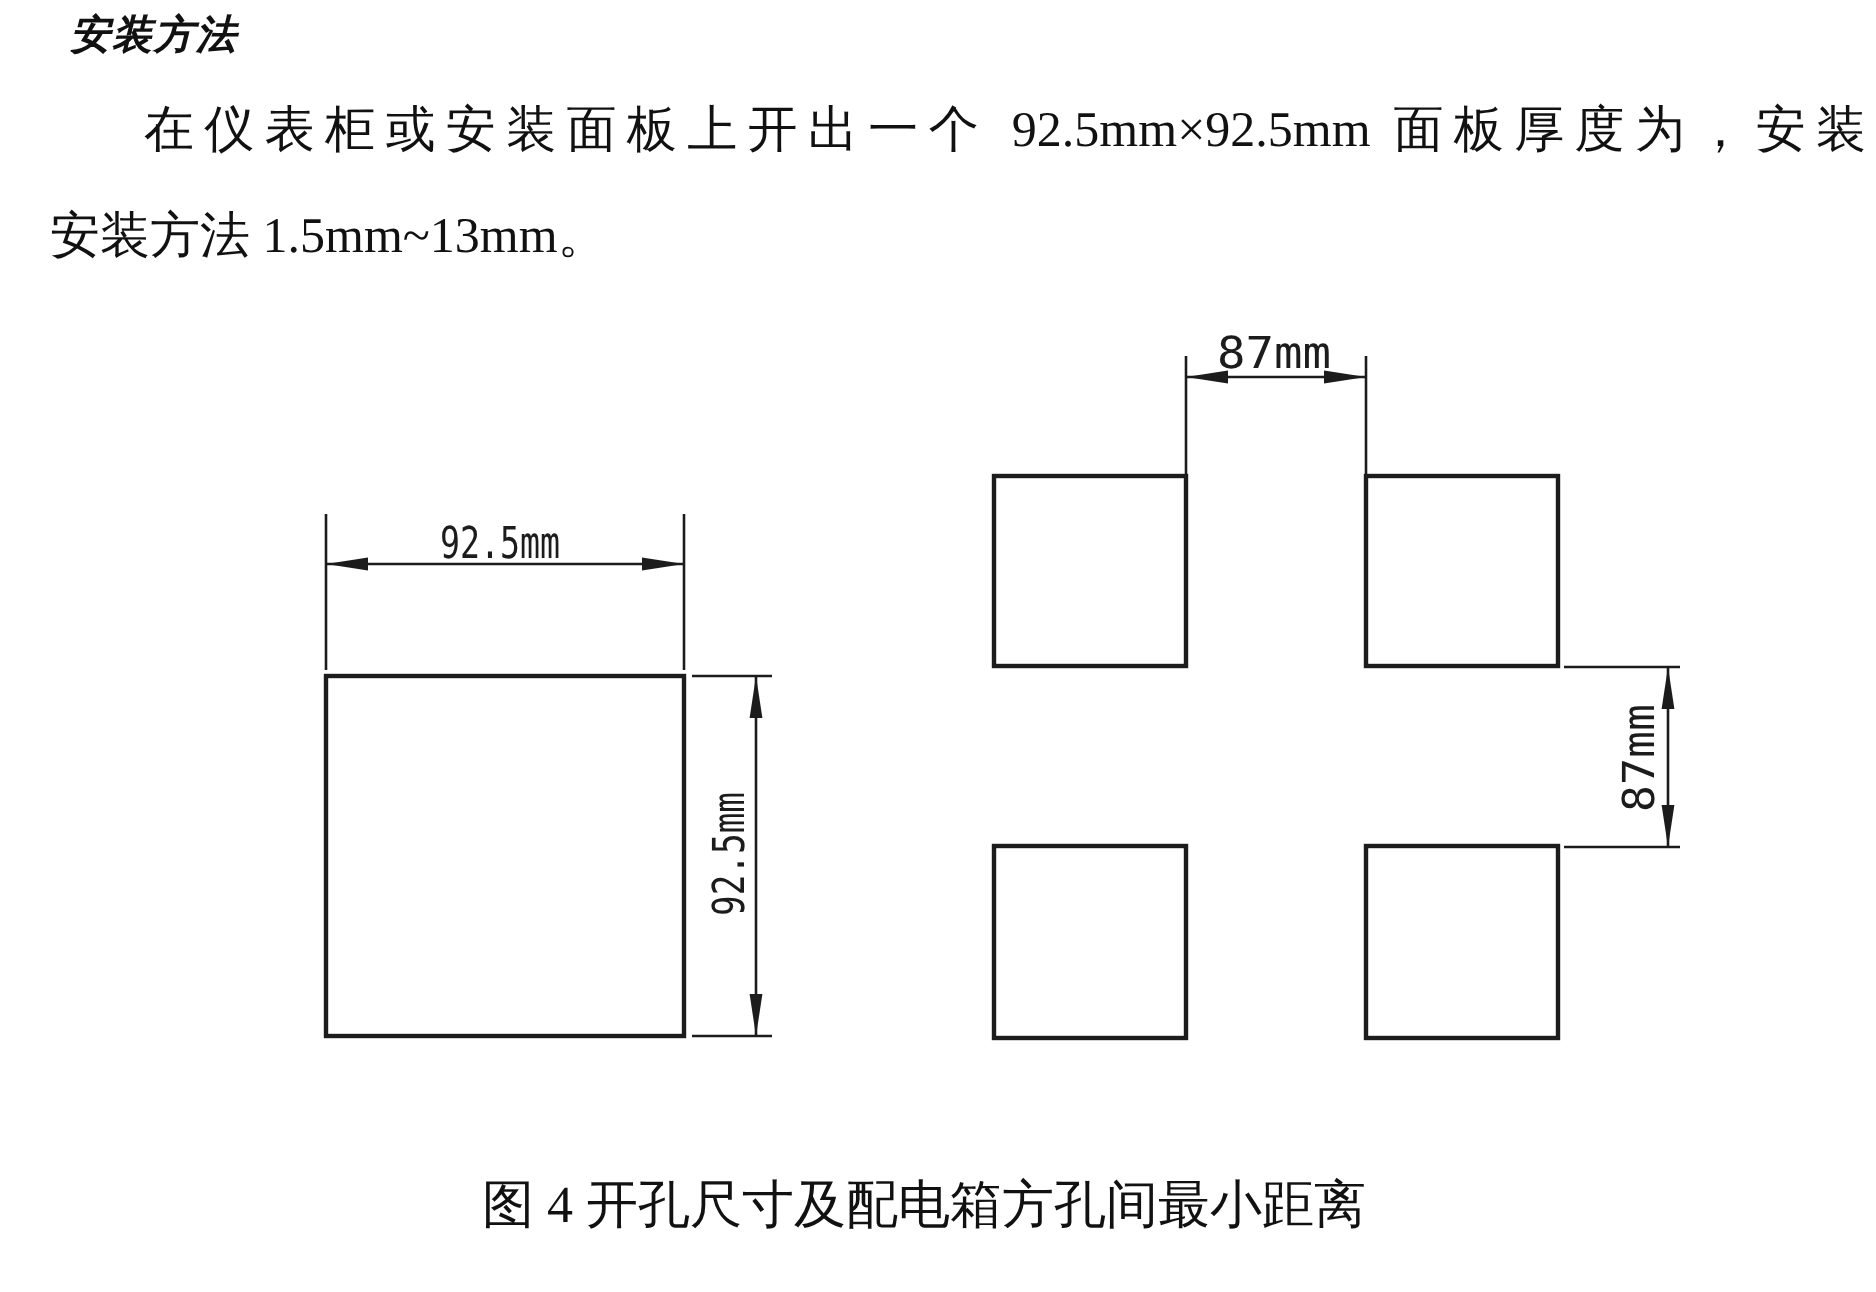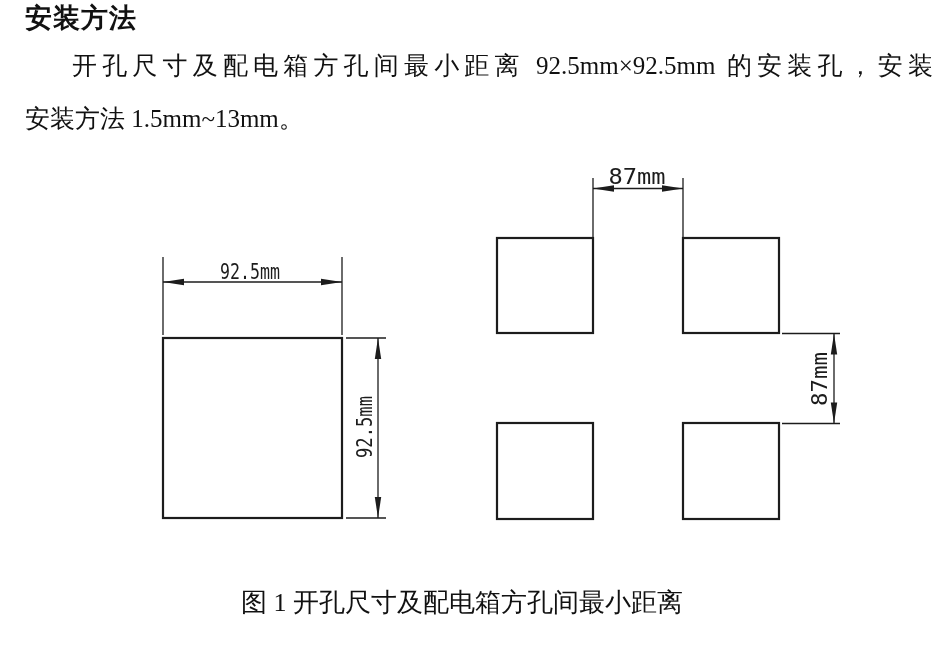--- a/index.html
+++ b/index.html
@@ -10,26 +10,27 @@
     color: #111111;
   }
   .page {
     position: relative;
     width: 938px; height: 646px;
     overflow: hidden;
     background: #ffffff;
   }
   .heading {
     position: absolute;
-    left: 25px; top: 2px;
-    font-size: 27px;
+    left: 35px; top: 2px;
+    font-size: 20px;
     font-weight: bold;
     line-height: 33px;
     letter-spacing: 1px;
     white-space: nowrap;
+    font-style: italic;
   }
   .para {
     position: absolute;
     left: 25px; top: 49px;
     width: 908px;
     font-size: 25px;
   }
   .para .l1 {
     line-height: 33px;
     text-indent: 47px;
@@ -66,21 +67,21 @@
   }
 </style>
 </head>
 <body>
 
 <div class="page">
 
   <div class="heading">安装方法</div>
 
   <div class="para">
-    <div class="l1">开孔尺寸及配电箱方孔间最小距离 92.5mm×92.5mm 的安装孔，安装</div>
+    <div class="l1">在仪表柜或安装面板上开出一个 92.5mm×92.5mm 面板厚度为，安装</div>
     <div class="l2">安装方法 1.5mm~13mm。</div>
   </div>
 
   <svg class="diagram" viewBox="0 0 938 646">
 
     <g>
       <rect class="sq" x="163" y="338" width="179" height="180"></rect>
 
       <g>
         <line class="dim" x1="163" y1="257" x2="163" y2="335"></line>
@@ -120,15 +121,15 @@
         <line class="dim" x1="782" y1="333.5" x2="840" y2="333.5"></line>
         <line class="dim" x1="782" y1="423.5" x2="840" y2="423.5"></line>
         <line class="dim" x1="834" y1="333.5" x2="834" y2="423.5"></line>
         <polygon class="arr" points="834,333.5 830.8,354.5 837.2,354.5"></polygon>
         <polygon class="arr" points="834,423.5 830.8,402.5 837.2,402.5"></polygon>
         <text x="827" y="379" text-anchor="middle" textLength="54" lengthAdjust="spacingAndGlyphs" transform="rotate(-90 827 379)">87mm</text>
       </g>
     </g>
   </svg>
 
-  <div class="caption">图 1 开孔尺寸及配电箱方孔间最小距离</div>
+  <div class="caption">图 4 开孔尺寸及配电箱方孔间最小距离</div>
 
 </div>
 
 </body></html>

